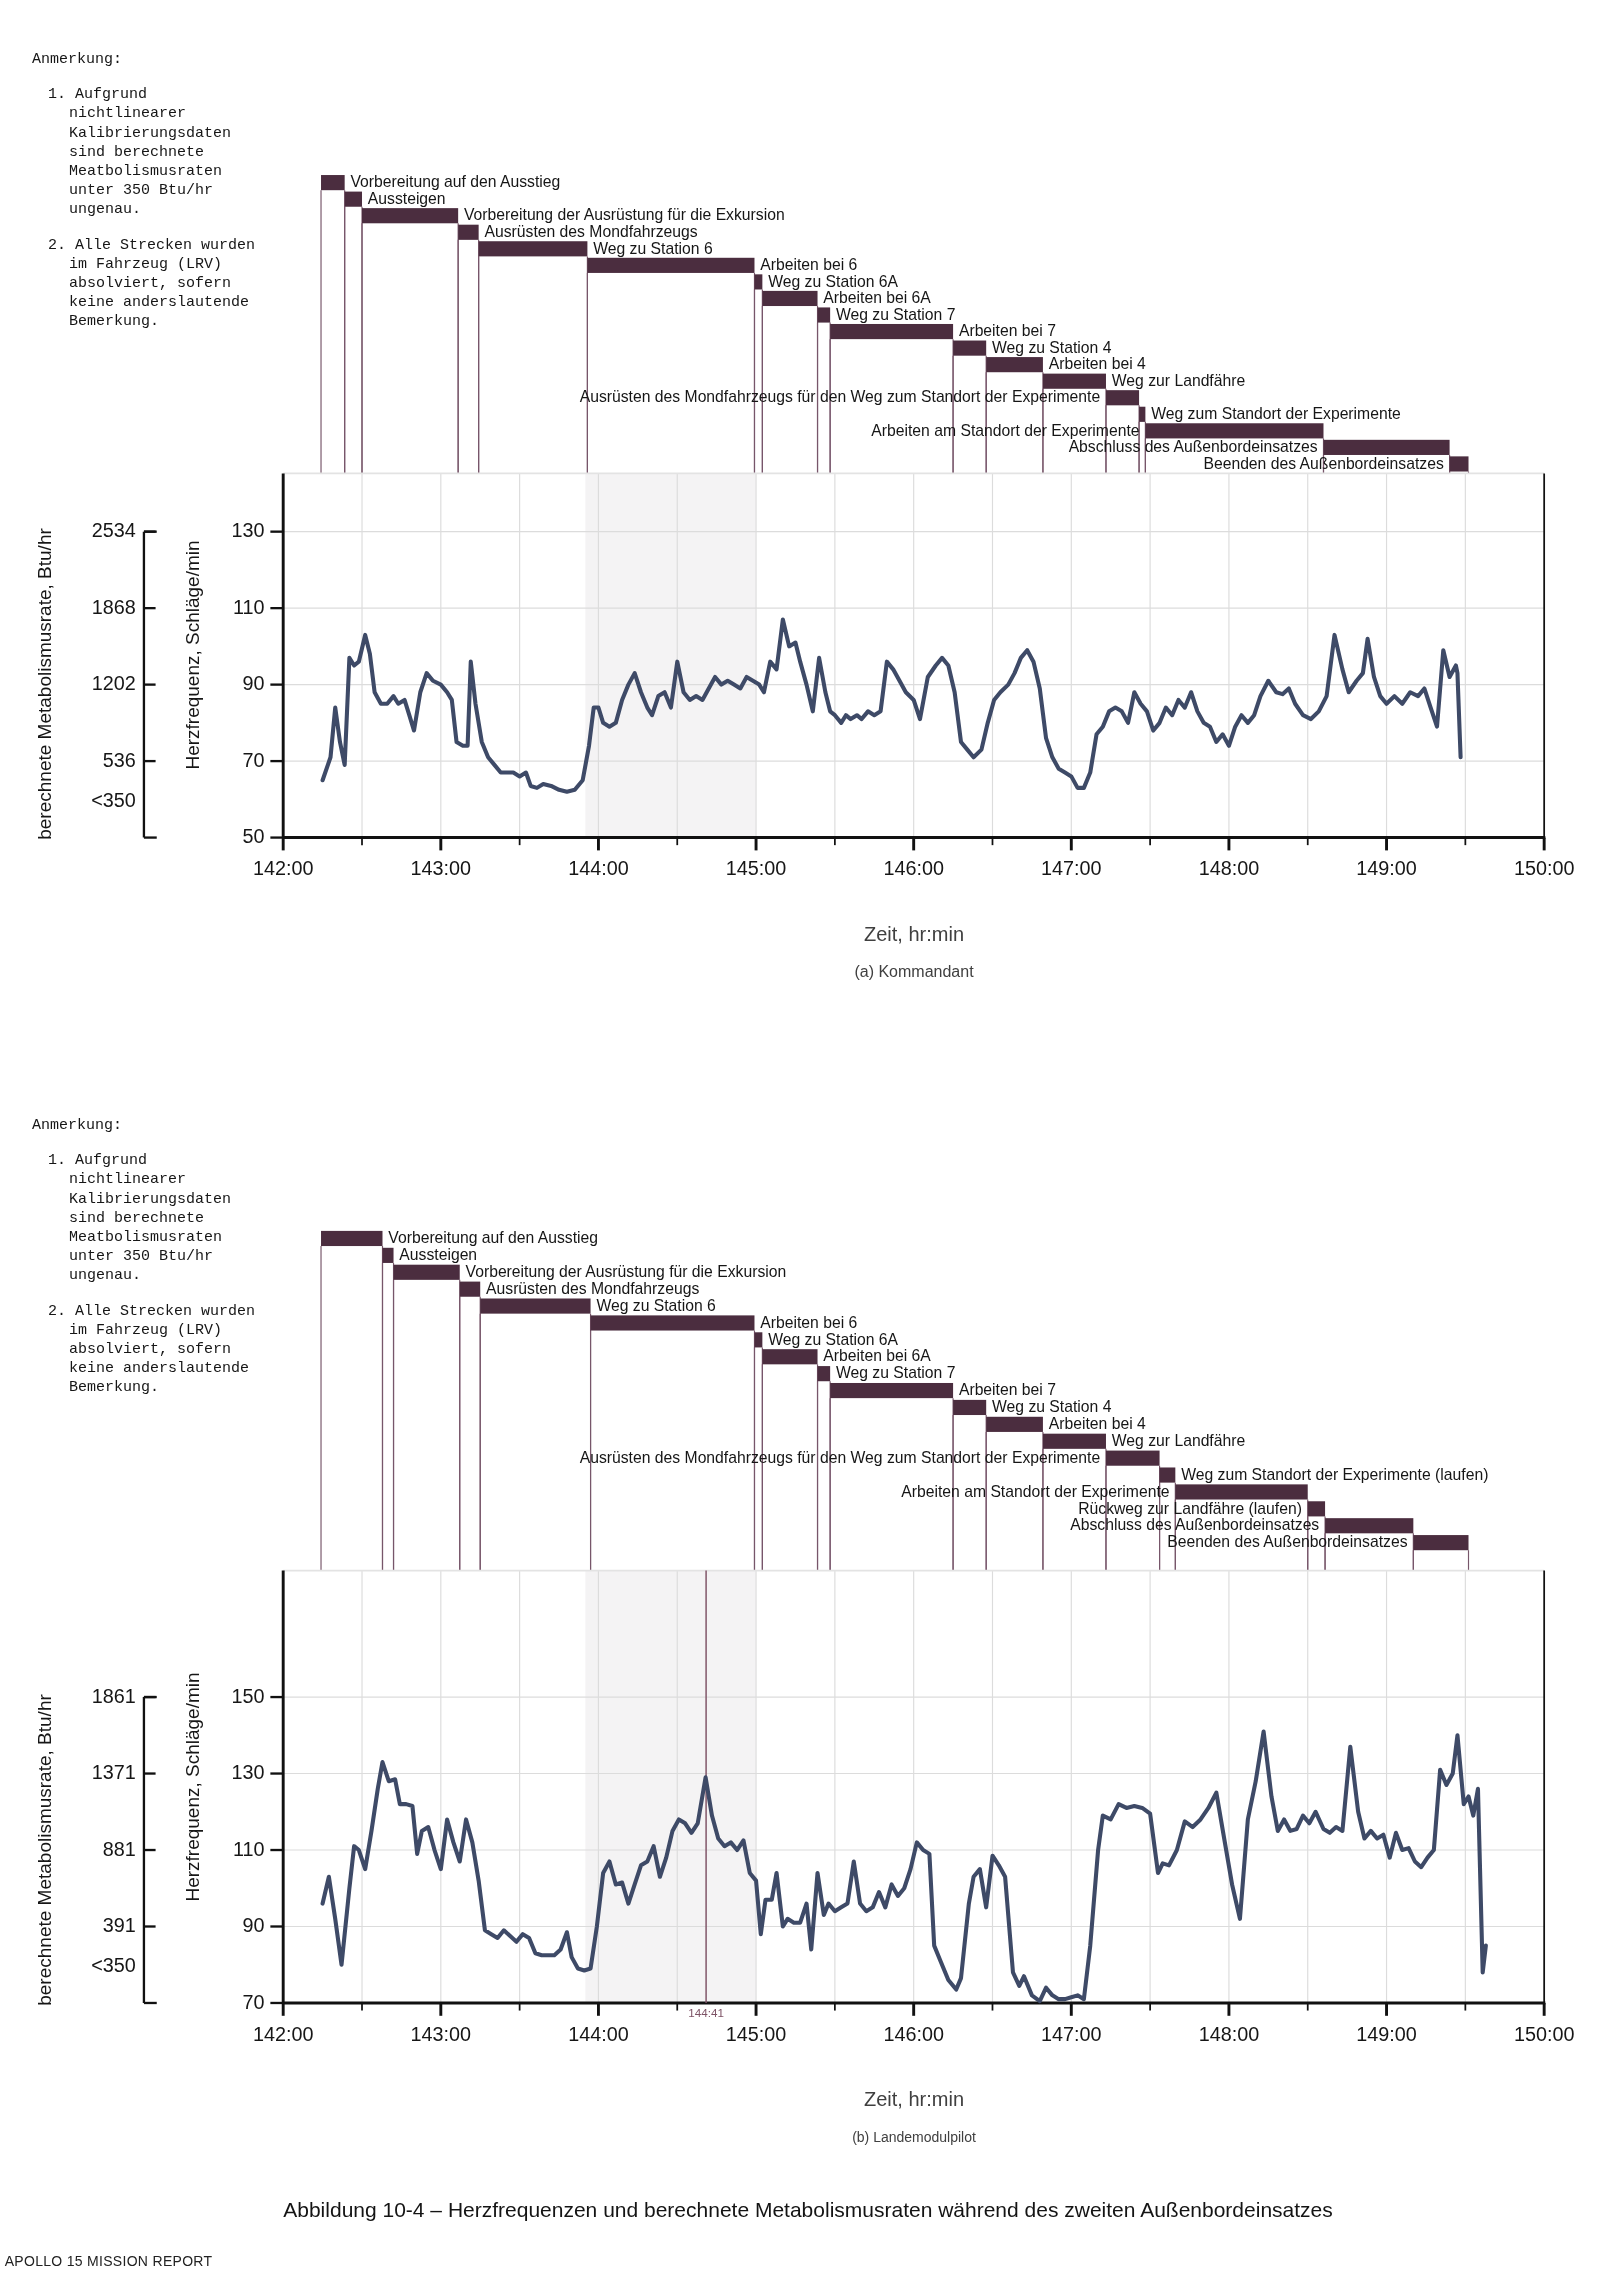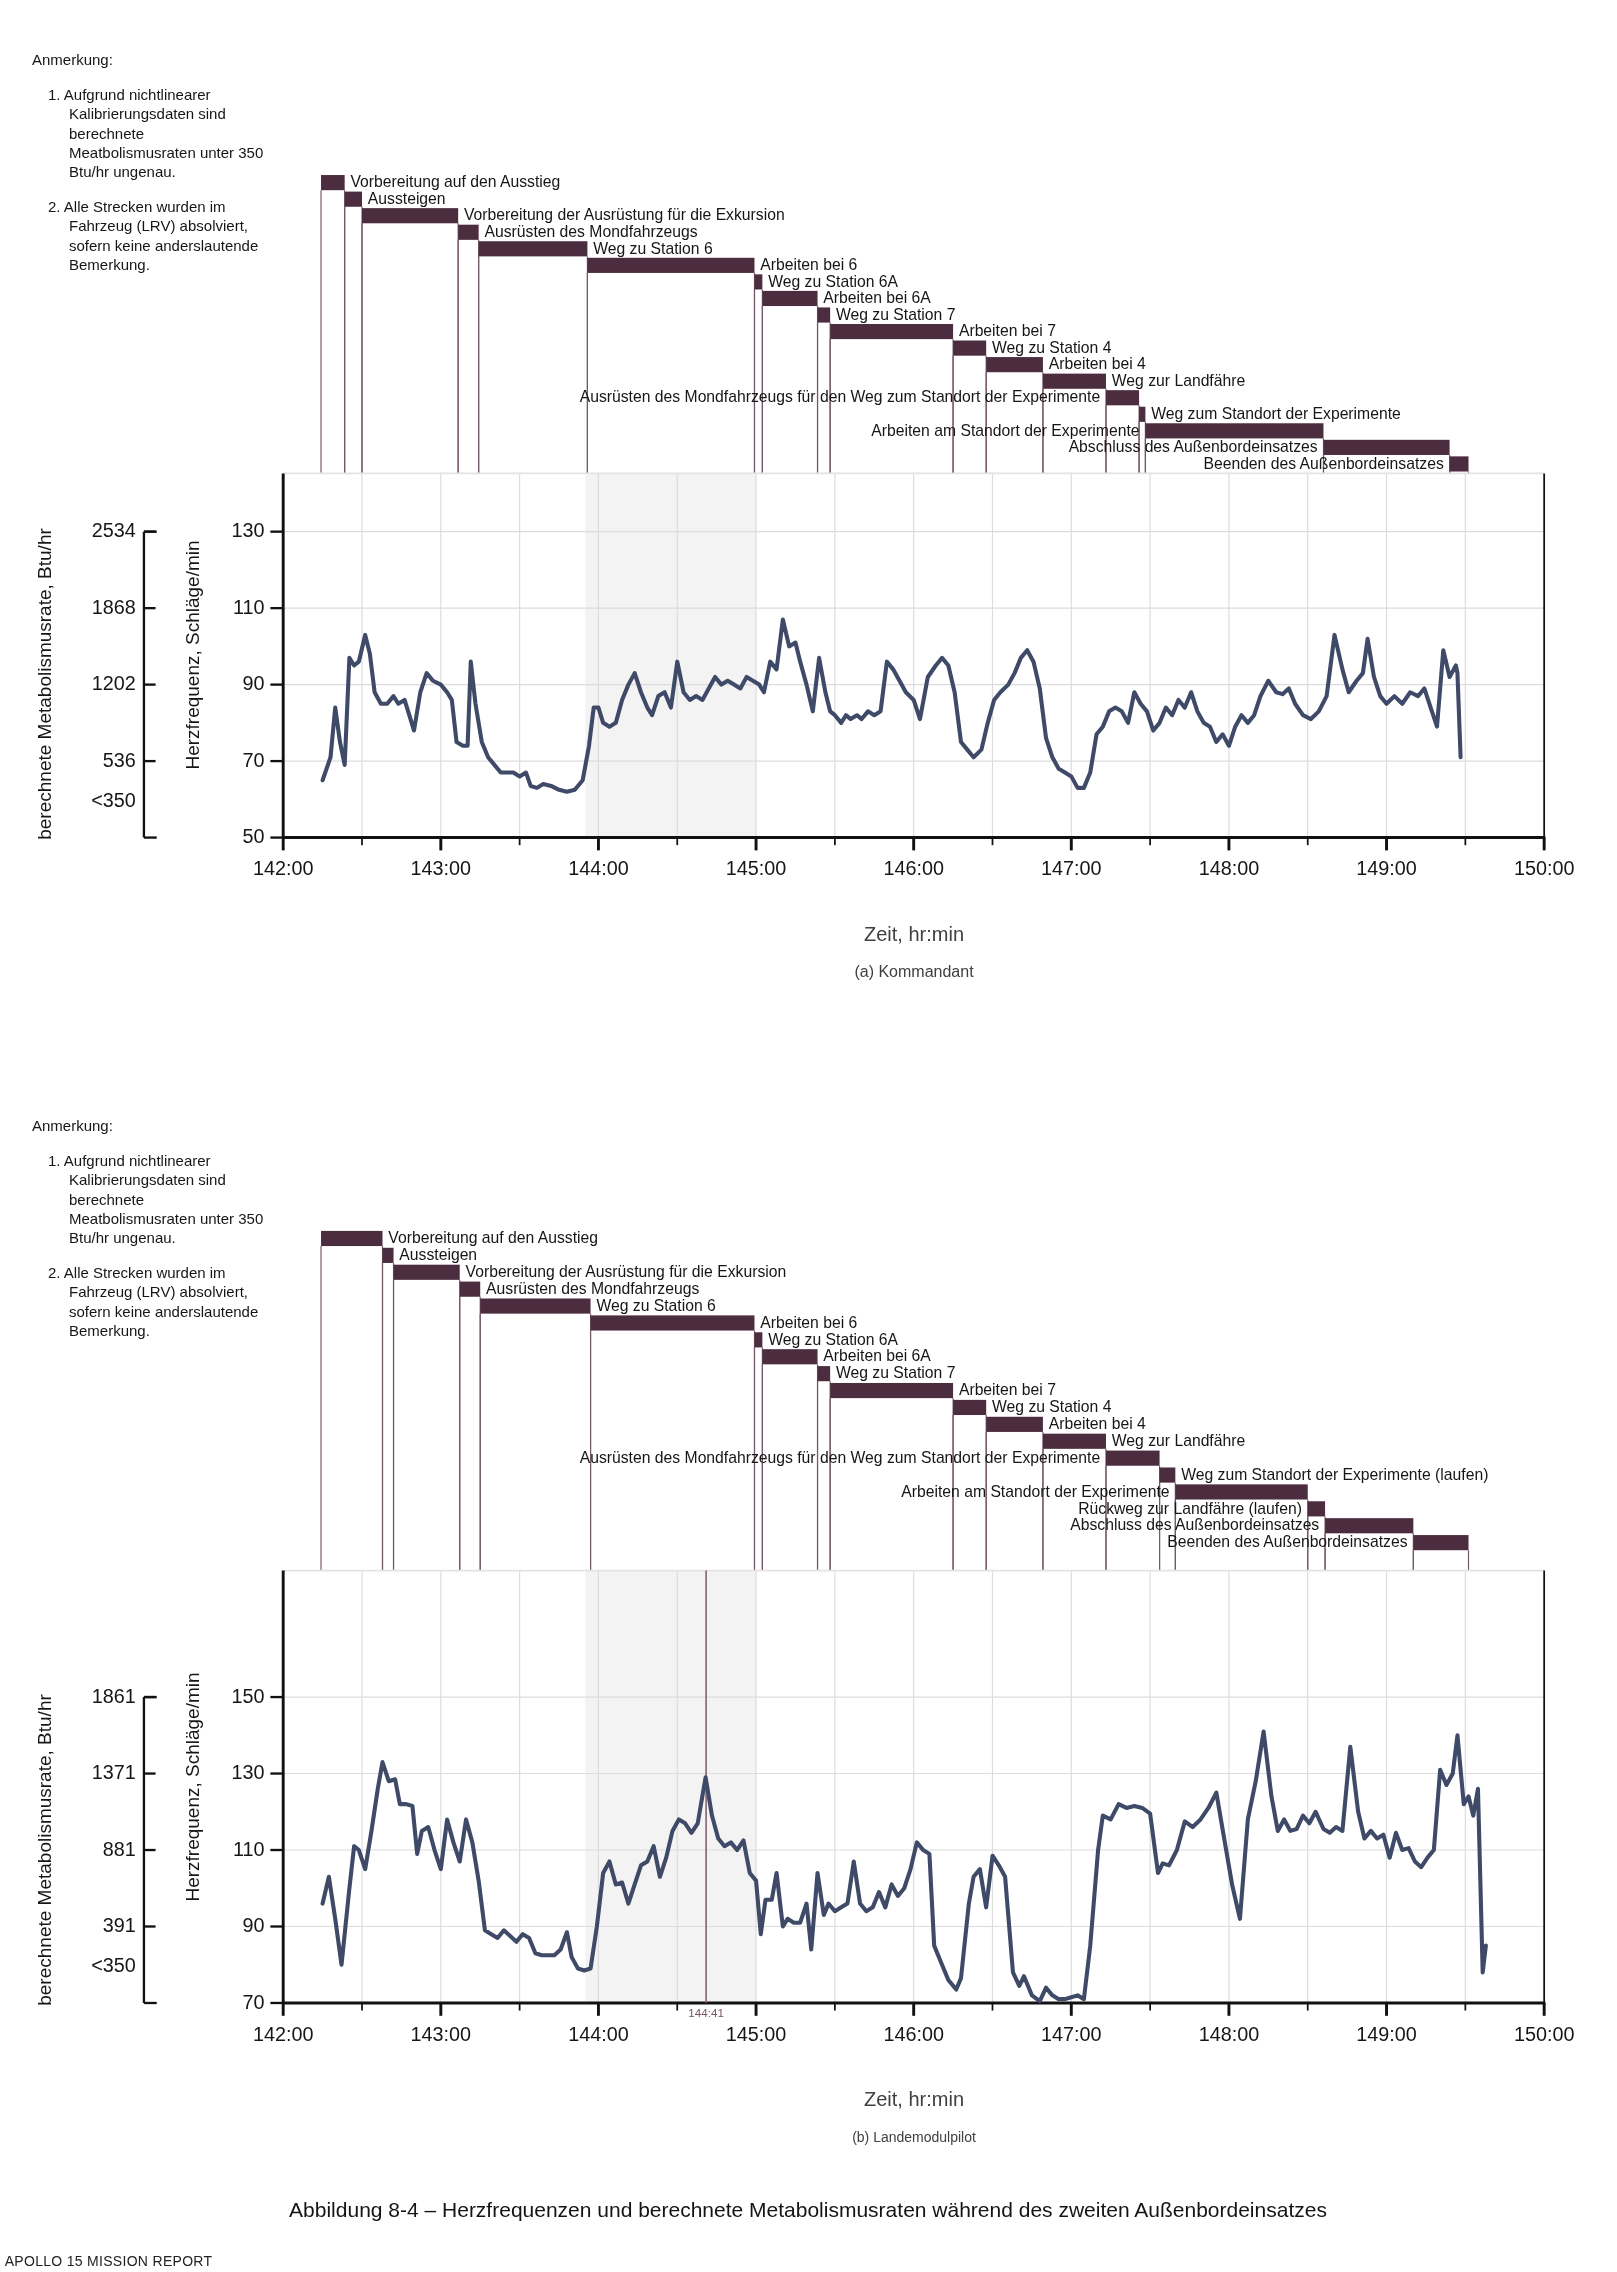--- a/index.html
+++ b/index.html
@@ -1,18 +1,18 @@
 <!DOCTYPE html>
 <html style="font-size:9.3px"><head>
 <meta charset="utf-8">
 <style>
   html,body{margin:0;padding:0;background:#ffffff;}
   .page{position:relative;width:1617px;height:2273px;background:#fff;
         font-family:"Liberation Sans","DejaVu Sans",sans-serif;color:#111;overflow:hidden;}
-  .notes{position:absolute;width:254px;font-size:15px;line-height:1.28;color:#161616;}
+  .notes{position:absolute;width:254px;font-size:15px;line-height:1.28;color:#161616;font-family:Liberation Mono, monospace;}
   .notes .nh{margin:0;}
   .notes .ni{margin:16px;padding-left:21px;text-indent:-21px;}
   .vtitle{position:absolute;white-space:nowrap;font-size:19px;color:#161616;
           transform:translate(-50%,-50%) rotate(-90deg);}
   .ctr{position:absolute;white-space:nowrap;transform:translateX(-50%);font-size:19px;color:#404040;}
   .caption{position:absolute;white-space:nowrap;transform:translateX(-50%);font-size:21px;color:#141414;}
   .footer{position:absolute;font-size:14px;letter-spacing:0.3px;color:#222;}
   svg{position:absolute;left:0;top:0;}
   text{font-family:"Liberation Sans","DejaVu Sans",sans-serif;}
 </style>
@@ -34,21 +34,21 @@
   <div class="notes" style="left:32px;top:1116px">
     <p class="nh">Anmerkung:</p>
     <p class="ni">1.  Aufgrund nichtlinearer Kalibrierungsdaten sind berechnete Meatbolismusraten unter 350 Btu/hr ungenau.</p>
     <p class="ni">2.  Alle Strecken wurden im Fahrzeug (LRV) absolviert, sofern keine anderslautende Bemerkung.</p>
   </div>
   <div class="vtitle" style="left:45px;top:1850px">berechnete Metabolismusrate, Btu/hr</div>
   <div class="vtitle" style="left:193px;top:1787px">Herzfrequenz, Schläge/min</div>
   <div class="ctr" style="left:914px;top:2088px;font-size:20px">Zeit, hr:min</div>
   <div class="ctr" style="left:914px;top:2129px;font-size:14px">(b) Landemodulpilot</div>
 
-  <div class="caption" style="left:808px;top:2198px">Abbildung 8-4 – Herzfrequenzen und berechnete Metabolismusraten während des zweiten Außenbordeinsatzes</div>
+  <div class="caption" style="left:808px;top:2198px">Abbildung 10-4 – Herzfrequenzen und berechnete Metabolismusraten während des zweiten Außenbordeinsatzes</div>
   <div class="footer" style="left:4.7px;top:2253px">APOLLO 15 MISSION REPORT</div>
 
   <svg id="fig" width="1617" height="2273" viewBox="0 0 2775 3900">
       <rect x="1004.5485000000004" y="812" width="292.95149999999956" height="625" fill="#f4f3f4"></rect>
       <line x1="621.25" y1="812" x2="621.25" y2="1437" stroke="#dcdcdc" stroke-width="2"></line>
       <line x1="756.5" y1="812" x2="756.5" y2="1437" stroke="#dcdcdc" stroke-width="2"></line>
       <line x1="891.75" y1="812" x2="891.75" y2="1437" stroke="#dcdcdc" stroke-width="2"></line>
       <line x1="1027" y1="812" x2="1027" y2="1437" stroke="#dcdcdc" stroke-width="2"></line>
       <line x1="1162.25" y1="812" x2="1162.25" y2="1437" stroke="#dcdcdc" stroke-width="2"></line>
       <line x1="1297.5" y1="812" x2="1297.5" y2="1437" stroke="#dcdcdc" stroke-width="2"></line>

